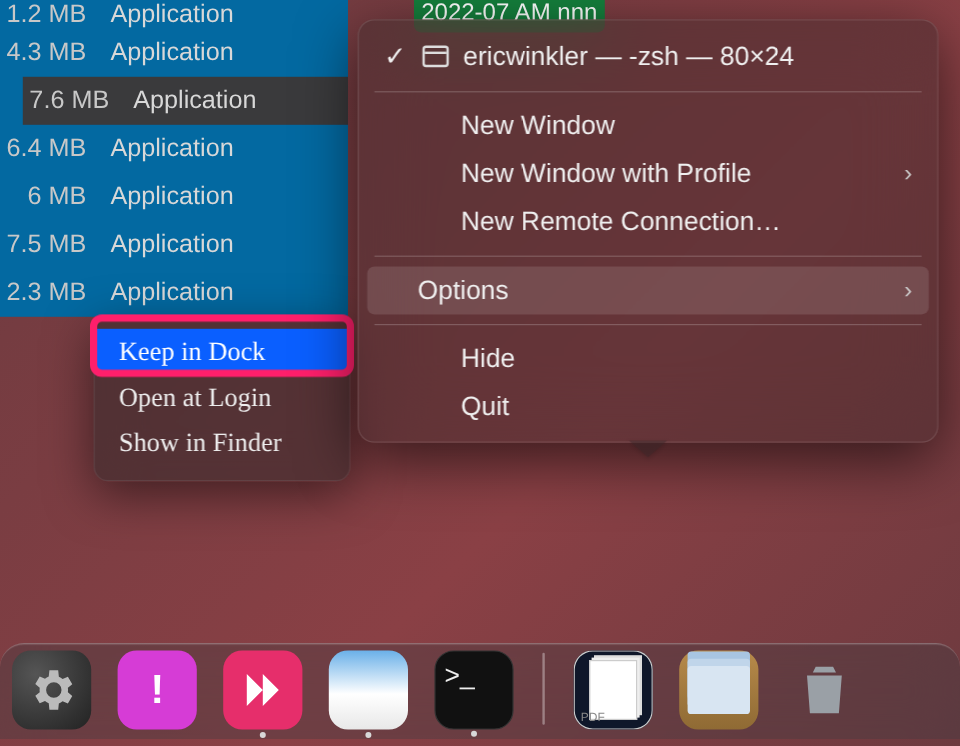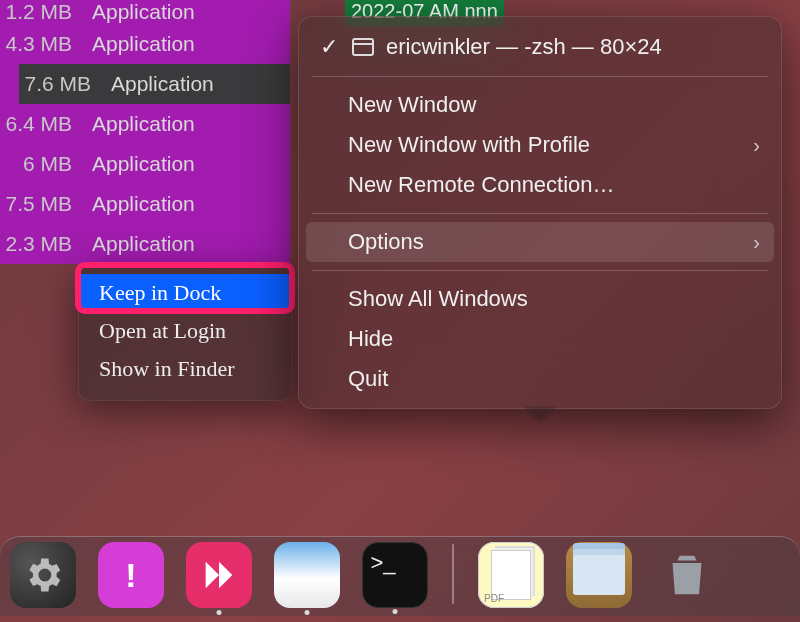--- a/index.html
+++ b/index.html
@@ -15,21 +15,21 @@
     .file-fragment {
       position: absolute; top: 0; left: 345px;
       background: #15803d; color: #fff;
       padding: 0 6px 4px 6px; font-size: 20px;
       border-radius: 0 0 6px 6px;
     }
 
     
     .finder-list {
       position: absolute; top: 0; left: 0; width: 290px;
-      background: #a21caf;
+      background: #0369a1;
     }
     .finder-row {
       display: flex; align-items: center; height: 40px;
       color: #d8d8d8; font-size: 21px;
     }
     .finder-row.first { height: 24px; }
     .finder-row.selected { background: #3a3a3c; margin-left: 19px; }
     .finder-size { width: 80px; text-align: right; padding-right: 8px; color: #c8c8c8; }
     .finder-kind { padding-left: 12px; text-align: right; }
 
@@ -76,21 +76,21 @@
     }
     .ctx-header .window-glyph::before {
       content: ""; position: absolute; top: 3px; left: 0; right: 0;
       border-top: 2px solid #ddd;
     }
     .ctx-sep {
       height: 1px; background: rgba(255,255,255,0.2); margin: 8px 14px;
     }
     .ctx-item {
       display: flex; align-items: center; justify-content: space-between;
-      padding: 7px 22px 7px 50px; cursor: default;
+      padding: 7px 22px 7px 50px; cursor: default; margin-left: 36px;
     }
     .ctx-item.hover { background: rgba(255,255,255,0.12); border-radius: 6px; margin: 0 8px; padding-left: 42px; padding-right: 14px; gap: 16px; }
     .chev { color: #ccc; font-size: 20px; }
     .ctx-arrow-down {
       position: absolute; left: 50%; bottom: -12px; transform: translateX(-50%);
       width: 0; height: 0;
       border-left: 16px solid transparent;
       border-right: 16px solid transparent;
       border-top: 14px solid rgba(60,40,42,0.45);
       filter: drop-shadow(0 2px 2px rgba(0,0,0,0.3));
@@ -128,21 +128,21 @@
     
     .ic-settings { background: radial-gradient(circle at 30% 30%, #555, #222); }
     .ic-settings svg { width: 44px; height: 44px; }
     .ic-feedback { background: #d63cd6; }
     .ic-feedback span { color:#fff; font-size:34px; font-weight:700; }
     .ic-skitch { background: #e62e6b; }
     .ic-skitch svg { width: 40px; height: 40px; }
     .ic-preview { background: linear-gradient(#6ab0e8,#fff 55%,#e8e8e8); }
     .ic-terminal { background: #111; border:1px solid #333; }
     .ic-terminal span { color:#eee; font-size:22px; position:relative; top:-12px; left:-12px;}
-    .ic-pdf { background:#fef9c3; box-shadow: inset 0 0 0 1px #ccc; }
+    .ic-pdf { background:#0f172a; box-shadow: inset 0 0 0 1px #ccc; }
     .ic-files { background: linear-gradient(#b78a4a,#8f6a34); }
     .ic-trash { background: transparent; }
     .ic-trash svg { width: 58px; height: 58px; }
   </style>
 </head>
 <body>
 
 <div class="file-fragment">2022-07   AM nnn</div>
 
 <div class="finder-list" id="finder-list">
@@ -201,23 +201,20 @@
       <div class="ctx-item">
         <span>New Remote Connection…</span>
       </div>
       <div class="ctx-sep"></div>
       <div class="ctx-item hover">
         <span>Options</span>
         <span class="chev">›</span>
       </div>
       <div class="ctx-sep"></div>
       <div class="ctx-item">
-        <span>Show All Windows</span>
-      </div>
-      <div class="ctx-item">
         <span>Hide</span>
       </div>
       <div class="ctx-item">
         <span>Quit</span>
       </div>
     </div>
   <div class="ctx-arrow-down"></div>
 </div>
 
 <div class="dock">

